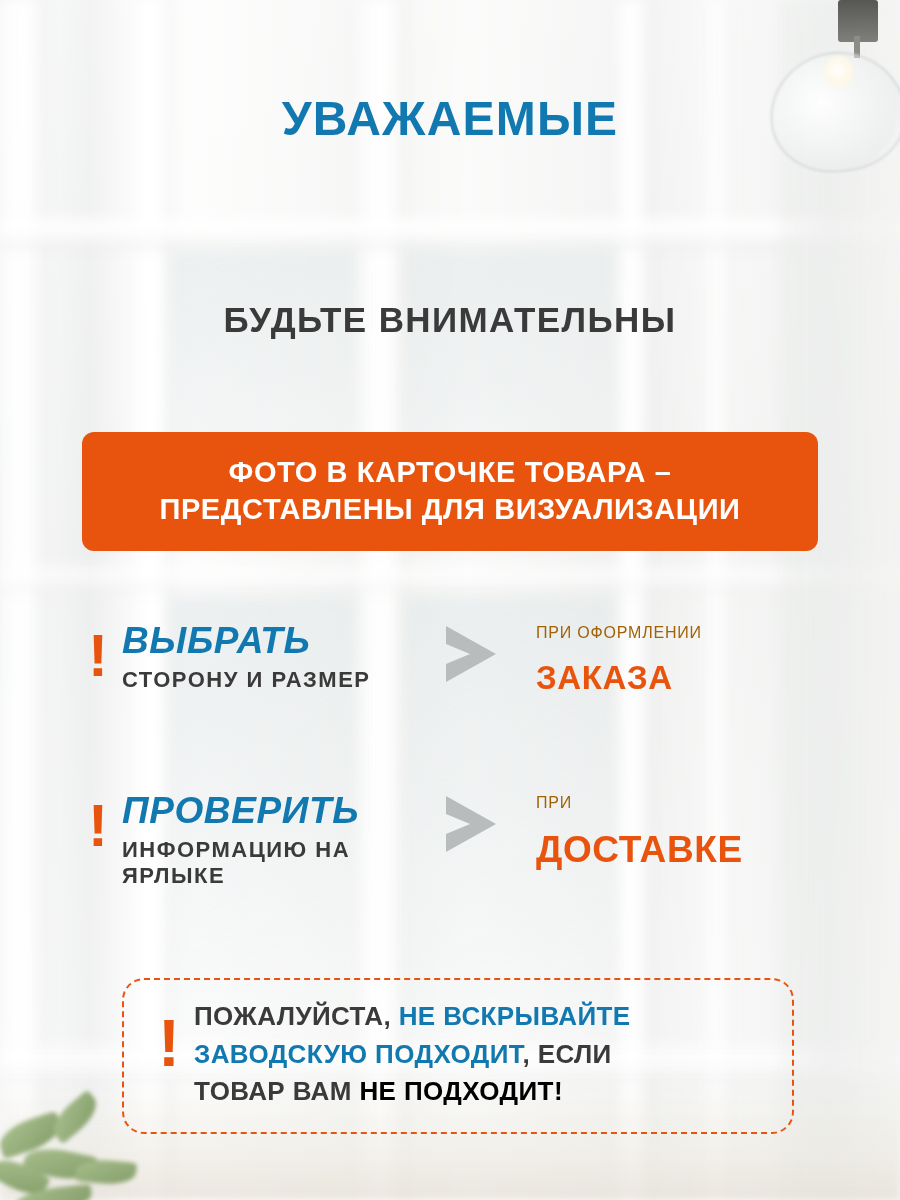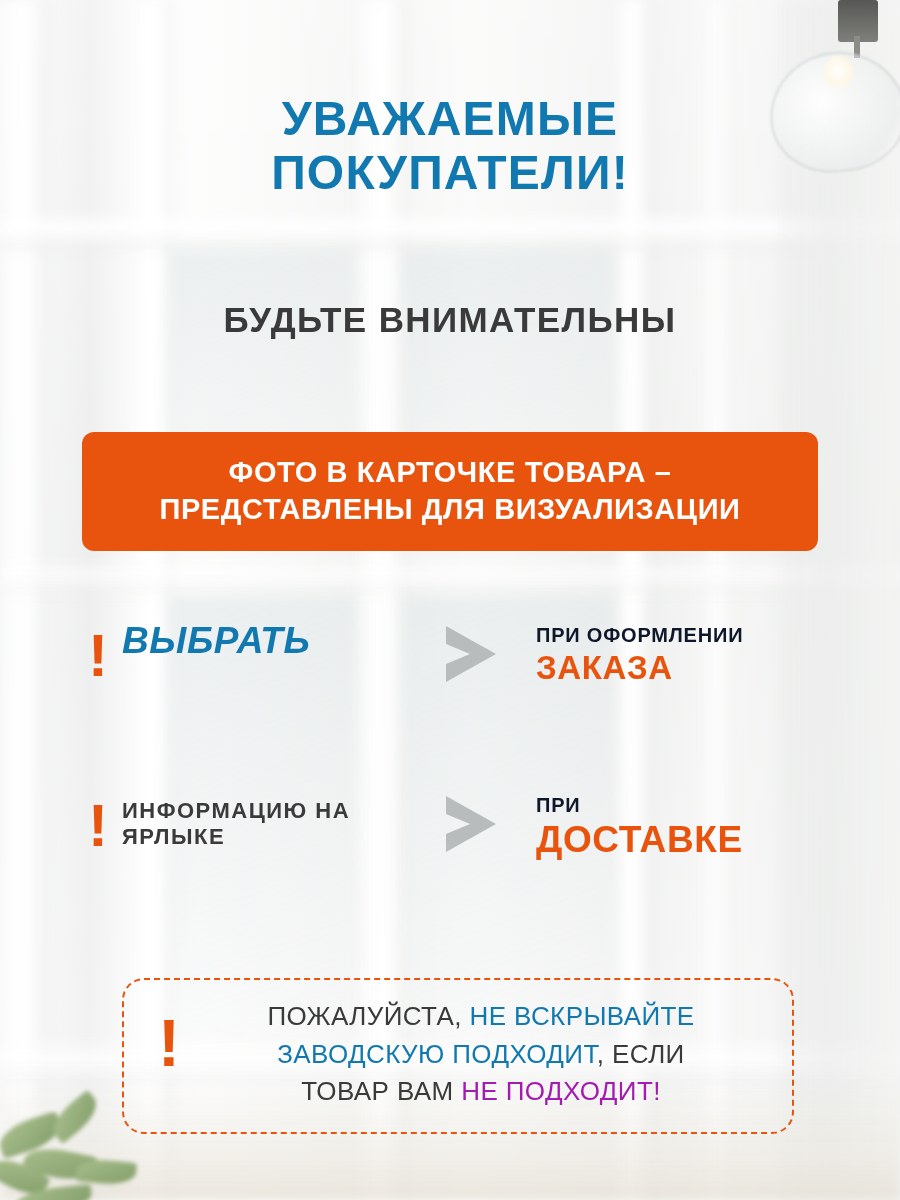--- a/index.html
+++ b/index.html
@@ -249,28 +249,28 @@
   }
   .chevron svg { display: block; }
 
   .step-right {
     position: absolute;
     left: 448px;
     top: 2px;
     width: 300px;
   }
   .step-right-top {
-    font-size: 20px;
-    font-weight: 700;
-    color: #0f172a;
+    font-size: 16px;
+    font-weight: 400;
+    color: #a16207;
     letter-spacing: 0.8px;
     line-height: 1.1;
   }
   .step-right-bottom {
-    margin-top: 4px;
+    margin-top: 18px;
     font-size: 33px;
     font-weight: 700;
     color: #e8540d;
     letter-spacing: 0.6px;
     line-height: 1.1;
   }
   .step-2 .step-right-bottom { font-size: 37px; }
 
   
   .note {
@@ -288,28 +288,27 @@
     position: absolute;
     left: 34px;
     top: 30px;
     color: #e8540d;
     font-size: 66px;
     font-weight: 700;
     line-height: 1;
   }
   .note-line {
     font-size: 26px;
-    font-weight: 400;
+    font-weight: 700;
     color: #3a3a3a;
     letter-spacing: 0.4px;
     line-height: 1.45;
-    text-align: center;
   }
   .em-blue { color: #1279b0; }
-  .em-orange { color: #a21caf; }
+  .em-orange { color: #000000; }
 </style>
 </head>
 <body>
 
 <div class="poster">
 
   <div class="bg">
     <div class="bg-frame-v" style="left:-10px;width:60px;"></div>
     <div class="bg-frame-v" style="left:128px;width:46px;"></div>
     <div class="bg-frame-v" style="left:352px;width:56px;"></div>
@@ -335,51 +334,52 @@
       <div class="leaf" style="left:58px; top:40px; width:54px; height:26px; transform:rotate(-40deg);"></div>
       <div class="leaf" style="left:86px; top:96px; width:60px; height:24px; transform:rotate(6deg);"></div>
       <div class="leaf" style="left:24px; top:124px;width:78px; height:24px; transform:rotate(-6deg);"></div>
     </div>
   </div>
 
   <div class="content">
 
     <div class="title-block">
       <div class="title-line">УВАЖАЕМЫЕ</div>
-      <div class="title-line">ПОКУПАТЕЛИ!</div>
     </div>
 
     <div class="subtitle-block">
       <div class="subtitle-line">БУДЬТЕ ВНИМАТЕЛЬНЫ</div>
     </div>
 
     <div class="banner">
       <div class="banner-line">ФОТО В КАРТОЧКЕ ТОВАРА –</div>
       <div class="banner-line">ПРЕДСТАВЛЕНЫ ДЛЯ ВИЗУАЛИЗАЦИИ</div>
     </div>
 
     <div class="step step-1">
       <div class="bang">!</div>
       <div class="step-left">
         <div class="step-head">ВЫБРАТЬ</div>
+        <div class="step-sub">СТОРОНУ И РАЗМЕР</div>
       </div>
       <div class="chevron">
         <svg width="74" height="64" viewBox="0 0 74 64" aria-hidden="true">
           <path d="M6 2 L56 30 L6 58 L6 40 L30 30 L6 20 Z" fill="#b9bcbd"></path>
         </svg>
       </div>
       <div class="step-right">
         <div class="step-right-top">ПРИ ОФОРМЛЕНИИ</div>
         <div class="step-right-bottom">ЗАКАЗА</div>
       </div>
     </div>
 
     <div class="step step-2">
       <div class="bang">!</div>
       <div class="step-left">
+        <div class="step-head">ПРОВЕРИТЬ</div>
         <div class="step-sub">ИНФОРМАЦИЮ НА ЯРЛЫКЕ</div>
       </div>
       <div class="chevron">
         <svg width="74" height="64" viewBox="0 0 74 64" aria-hidden="true">
           <path d="M6 2 L56 30 L6 58 L6 40 L30 30 L6 20 Z" fill="#b9bcbd"></path>
         </svg>
       </div>
       <div class="step-right">
         <div class="step-right-top">ПРИ</div>
         <div class="step-right-bottom">ДОСТАВКЕ</div>

